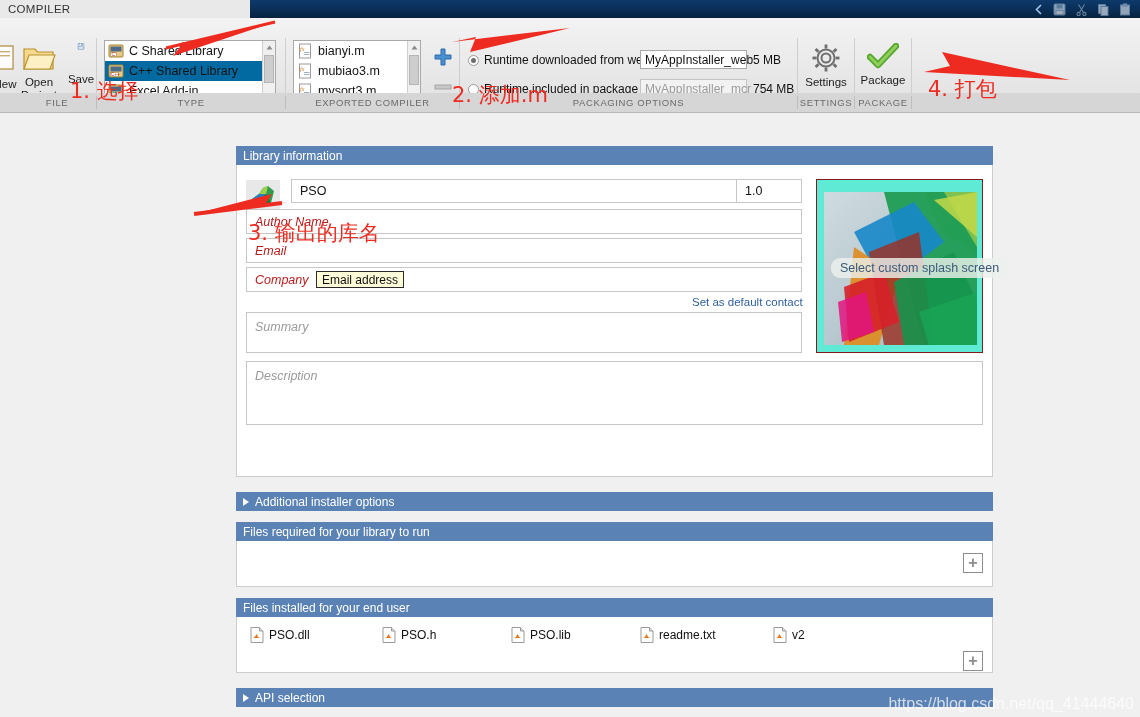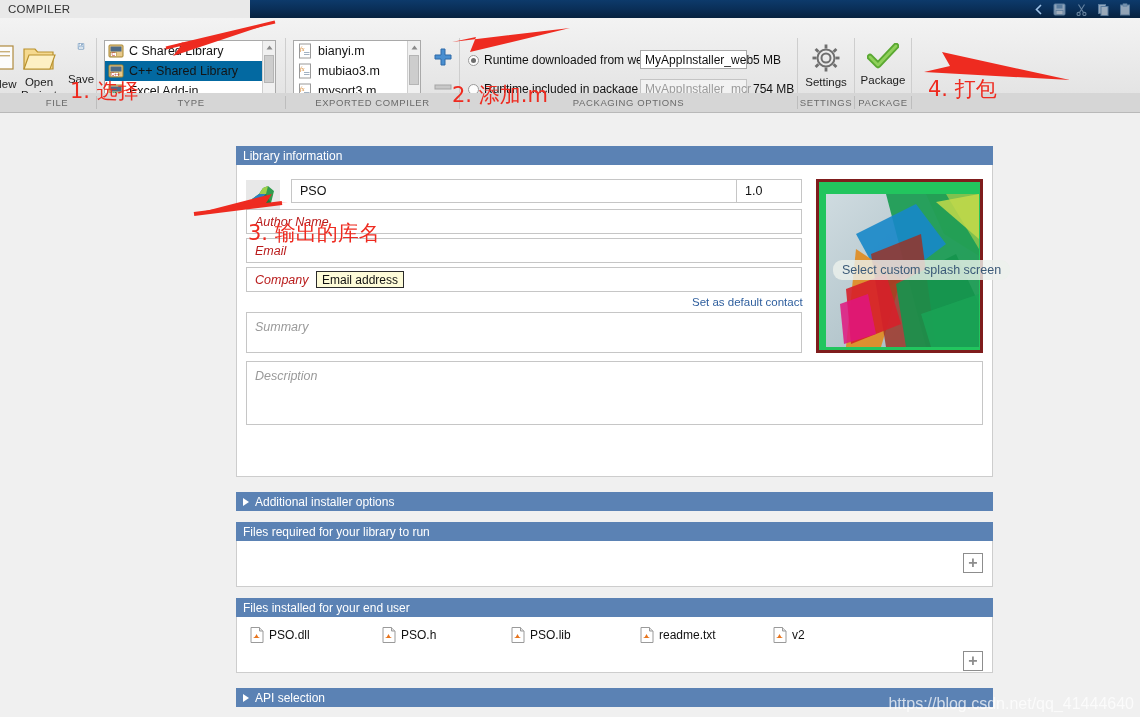--- a/index.html
+++ b/index.html
@@ -130,21 +130,21 @@
   .deflink{
     position:absolute;font-size:11.5px;color:#2f5f9e;text-decoration:none;
   }
   .tooltip{
     position:absolute;background:#fdfbd8;border:1px solid #2a2a2a;
     font-size:12px;color:#111;padding:1px 5px;box-sizing:border-box;
     height:17px;display:flex;align-items:center;white-space:nowrap;
   }
 
   
-  .splashwrap{position:absolute;border:3px solid #7f1d1d;background:#22c55e;box-sizing:border-box;}
+  .splashwrap{position:absolute;border:1px solid #7f1d1d;background:#5eead4;box-sizing:border-box;}
   .splashimg{position:absolute;overflow:hidden;}
   .splashlabel{
     position:absolute;background:rgba(236,240,236,.82);border-radius:9px;
     font-size:12.5px;color:#3b5a78;padding:3px 9px;white-space:nowrap;
   }
 
   
   .filechip{position:absolute;display:flex;align-items:center;font-size:12px;color:#111;}
   .filechip .fico{width:14px;height:16px;margin-right:5px;flex:none;display:block;}
   .bigplus{

